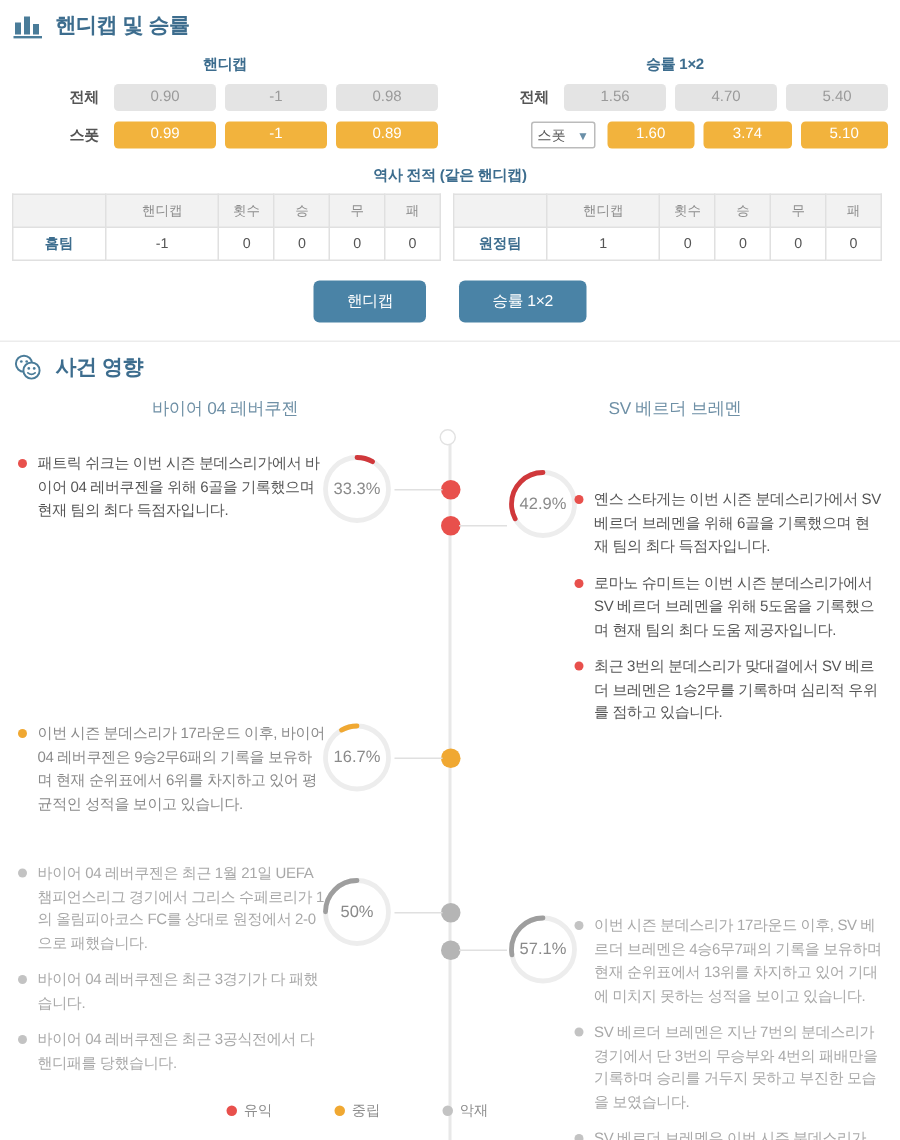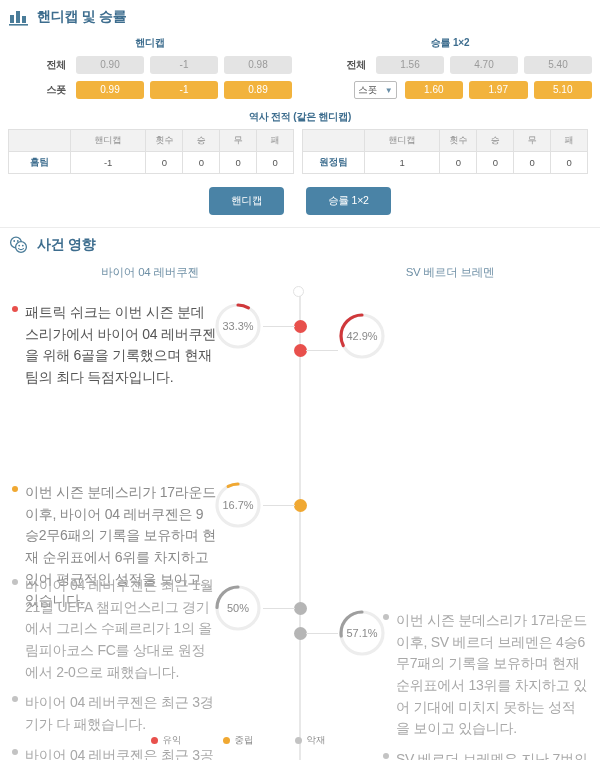--- a/index.html
+++ b/index.html
@@ -106,21 +106,21 @@
   }
   .connector { position: absolute; height: 1px; background: #e0e0e0; }
 
   .donut { position: absolute; width: 50px; height: 50px; }
   .donut .pct {
     position: absolute; inset: 0;
     display: flex; align-items: center; justify-content: center;
     font-size: 11px; color: #8a8a8a;
   }
 
-  .bullets { position: absolute; font-size: 14px; line-height: 1.55; }
+  .bullets { position: absolute; font-size: 10px; line-height: 1.55; }
   .bullets li {
     list-style: none; position: relative; padding-left: 13px;
     margin-bottom: 9px; letter-spacing: -0.25px;
   }
   .bullets li::before {
     content: ""; position: absolute; left: 0; top: 4px;
     width: 6px; height: 6px; border-radius: 50%;
   }
   ul.bullets { margin: 0; padding: 0; }
   .col-left  { left: 12px;  width: 205px; text-align: left; }
@@ -190,21 +190,21 @@
         <span class="cell grey">5.40</span>
       </div>
 
       <div class="odds-row">
         <span class="sel-spacer"></span>
         <span class="sel">
           <span>스폿</span>
           <span class="cv">▼</span>
         </span>
         <span class="cell amber">1.60</span>
-        <span class="cell amber">1.97</span>
+        <span class="cell amber">3.74</span>
         <span class="cell amber">5.10</span>
       </div>
     </div>
   </div>
 
   <div class="hist-title">역사 전적 (같은 핸디캡)</div>
 
   <div class="tbl-wrap">
 
     <table class="hist">
@@ -300,20 +300,25 @@
 
     <div class="node" style="left:294px; top:62px; background:#e8504c;"></div>
     <div class="connector" style="left:306px; top:68px; width:32px;"></div>
     <div class="donut" style="left:337px; top:29px;">
       <svg width="50" height="50" viewBox="0 0 50 50">
         <circle cx="25" cy="25" r="21" fill="none" stroke="#ededed" stroke-width="3.2"></circle>
         <circle cx="25" cy="25" r="21" fill="none" stroke="#d0383b" stroke-width="3.2" stroke-dasharray="56.6 131.9" stroke-dashoffset="100" stroke-linecap="round" transform="rotate(-90 25 25)"></circle>
       </svg>
       <span class="pct">42.9%</span>
     </div>
+    <ul class="bullets col-right t-red" style="top:44px;">
+      <li>옌스 스타게는 이번 시즌 분데스리가에서 SV 베르더 브레멘을 위해 6골을 기록했으며 현재 팀의 최다 득점자입니다.</li>
+      <li>로마노 슈미트는 이번 시즌 분데스리가에서 SV 베르더 브레멘을 위해 5도움을 기록했으며 현재 팀의 최다 도움 제공자입니다.</li>
+      <li>최근 3번의 분데스리가 맞대결에서 SV 베르더 브레멘은 1승2무를 기록하며 심리적 우위를 점하고 있습니다.</li>
+    </ul>
 
     <div class="node" style="left:294px; top:217px; background:#f0a832;"></div>
     <div class="connector" style="left:263px; top:223px; width:32px;"></div>
     <div class="donut" style="left:213px; top:198px;">
       <svg width="50" height="50" viewBox="0 0 50 50">
         <circle cx="25" cy="25" r="21" fill="none" stroke="#ededed" stroke-width="3.2"></circle>
         <circle cx="25" cy="25" r="21" fill="none" stroke="#f0a832" stroke-width="3.2" stroke-dasharray="22 131.9" stroke-dashoffset="33" stroke-linecap="round" transform="rotate(-90 25 25)"></circle>
       </svg>
       <span class="pct">16.7%</span>
     </div>

